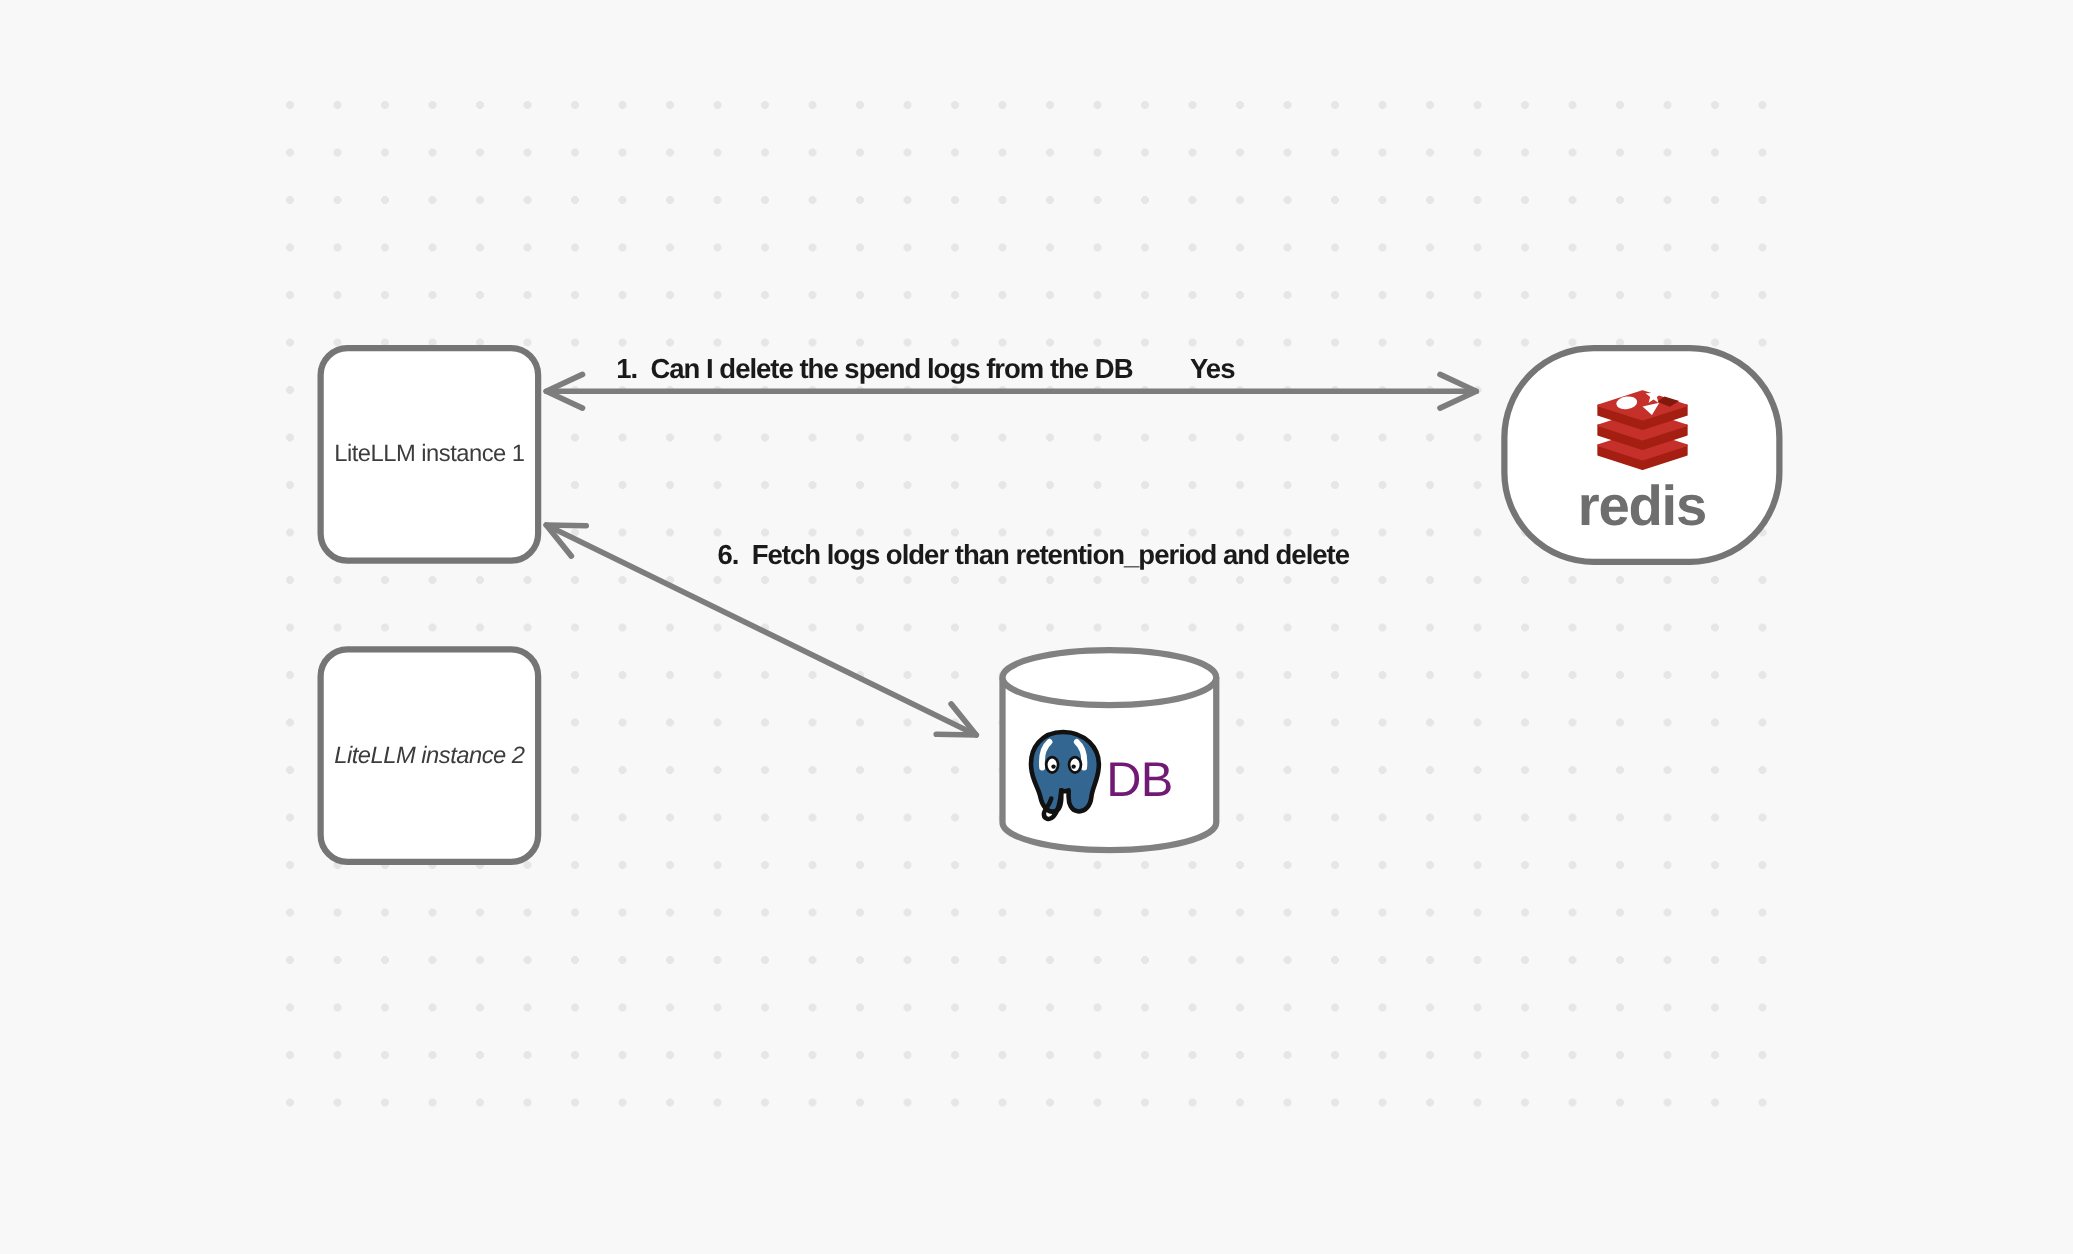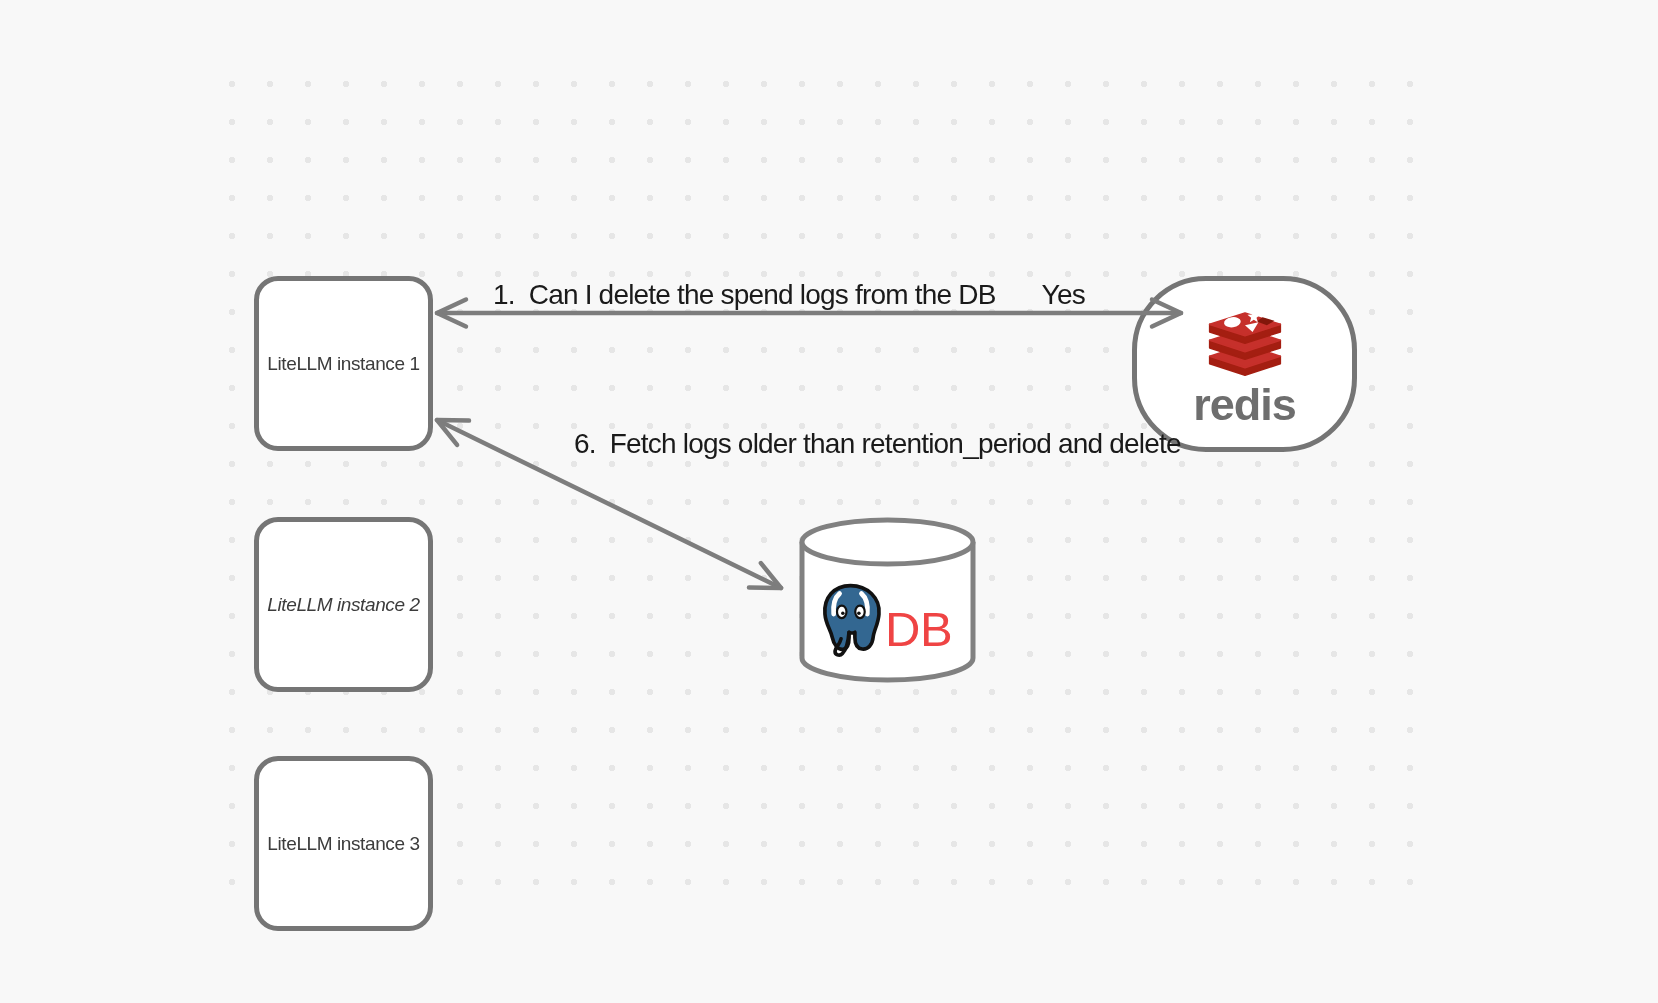--- a/index.html
+++ b/index.html
@@ -16,61 +16,58 @@
   .inst-box {
     position:absolute; left:254px; width:179px; height:175px;
     box-sizing:border-box; background:#ffffff;
     border:5px solid #757575; border-radius:24px;
     display:flex; align-items:center; justify-content:center;
   }
   .inst-label {
     font-size:19px; letter-spacing:-0.4px; color:#3c3c3c; white-space:pre;
   }
   .redis-node {
-    position:absolute; left:1132px; top:276px; width:225px; height:176px;
+    position:absolute; left:1201px; top:276px; width:225px; height:176px;
     box-sizing:border-box; background:#ffffff;
     border:5px solid #757575; border-radius:74px;
     display:flex; flex-direction:column; align-items:center;
   }
   .redis-node svg { margin-top:29px; }
   .redis-wordmark {
     font-size:45px; font-weight:bold; letter-spacing:-1px;
     color:#6e6e6e; line-height:1; margin-top:3px;
   }
   .db-node { position:absolute; left:799px; top:517px; width:177px; height:166px; }
   .db-cyl { position:absolute; left:0; top:0; }
   .pg-elephant { position:absolute; left:15px; top:64px; }
   .db-label {
-    position:absolute; left:86px; top:88px; font-size:49px; line-height:1;
-    color:#ef4444; letter-spacing:-0.5px; white-space:pre;
+    position:absolute; left:86px; top:88px; font-size:39px; line-height:1;
+    color:#701a75; letter-spacing:-0.5px; white-space:pre;
   }
   .arrow-layer { position:absolute; left:0; top:0; pointer-events:none; }
   .note {
-    position:absolute; font-weight:normal; font-size:28px; line-height:25px;
+    position:absolute; font-weight:bold; font-size:22px; line-height:25px;
     letter-spacing:-0.8px; color:#1a1a1a; white-space:pre;
   }
   .note-row { position:absolute; left:493px; top:282px; display:flex; gap:46px; }
   .note-row .note { position:static; }
   .note-2 { left:574px; top:431px; }
 </style>
 </head>
 <body>
 
 <div class="canvas">
 
   <div class="dot-grid"></div>
 
   <div class="inst-box" style="top:276px;">
     <span class="inst-label">LiteLLM instance 1</span>
   </div>
   <div class="inst-box" style="top:517px;font-style:italic;">
     <span class="inst-label">LiteLLM instance 2</span>
-  </div>
-  <div class="inst-box" style="top:756px;">
-    <span class="inst-label">LiteLLM instance 3</span>
   </div>
 
   <div class="redis-node">
     <svg width="84" height="69" viewBox="0 0 100 82">
       <g stroke-linejoin="round">
 
         <polygon points="8,55 50,68.5 92,55 92,64 50,77.5 8,64" fill="#a41e11" stroke="#a41e11" stroke-width="2"></polygon>
         <polygon points="50,41.5 92,55 50,68.5 8,55" fill="#c6302b" stroke="#c6302b" stroke-width="2"></polygon>
 
         <polygon points="8,36 50,49.5 92,36 92,45 50,58.5 8,45" fill="#a41e11" stroke="#a41e11" stroke-width="2"></polygon>

